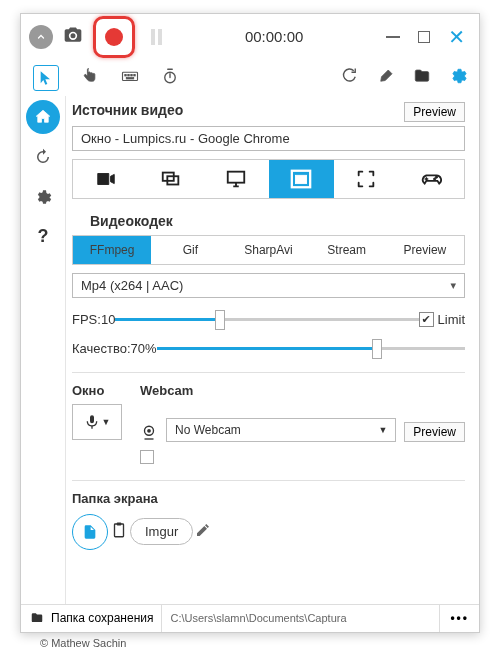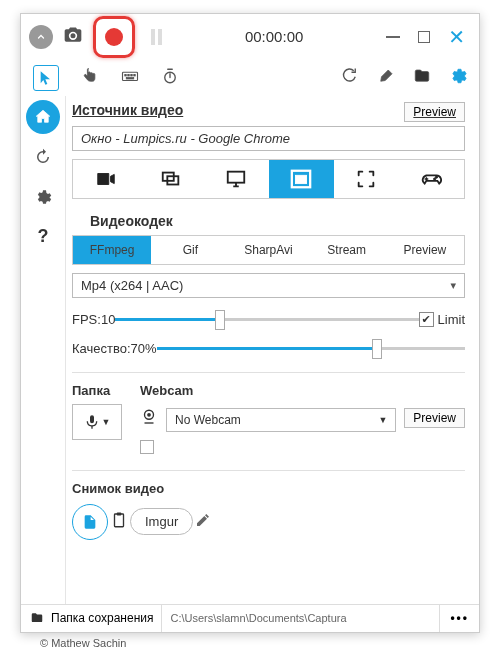--- a/index.html
+++ b/index.html
@@ -28,45 +28,45 @@
 .tb-icon.solid svg { fill:#333;}
 .cursor-box { width:26px; height:26px; border:1px solid #1ba3e0; border-radius:3px; display:flex; align-items:center; justify-content:center;}
 .body-row { flex:1; display:flex; overflow:hidden;}
 .sidebar { width:44px; border-right:none; display:flex; flex-direction:column; align-items:center; padding-top:4px; gap:6px;}
 .sb-item { width:34px; height:34px; border-radius:50%; display:flex; align-items:center; justify-content:center; cursor:pointer;}
 .sb-item.active { background:#1ba3e0;}
 .sb-item svg { width:18px; height:18px; fill:#555;}
 .sb-item.active svg { fill:#fff; stroke:#fff;}
 .sb-help { font-size:18px; font-weight:bold; color:#333;}
 .main { flex:1; padding:6px 14px 10px 6px; overflow-y:auto; font-size:13px; color:#333; border-left:1px solid #e5e5e5;}
-.section-titlebar { display:flex; align-items:center; justify-content:space-between;text-decoration:underline;}
+.section-titlebar { display:flex; align-items:center; justify-content:space-between;}
 .section-title { font-weight:600; font-size:14px; margin-bottom:4px;}
 .preview-btn { padding:2px 8px; border:1px solid #bbb; background:#fafafa; font-size:12px; cursor:pointer;}
-.text-input { width:100%; padding:4px 8px; border:1px solid #bbb; background:#fff; font-size:13px;font-style:italic;}
+.text-input { width:100%; padding:4px 8px; border:1px solid #bbb; background:#fff; font-size:13px;}
 .source-tabs { display:flex; border:1px solid #ccc; margin-top:8px; height:40px;}
 .source-tabs .tab { flex:1; display:flex; align-items:center; justify-content:center; cursor:pointer;}
 .source-tabs .tab.active { background:#1ba3e0;}
 .source-tabs .tab svg { width:22px; height:22px; fill:#222; stroke:#222;}
 .source-tabs .tab.active svg { fill:#fff; stroke:#fff;}
 .codec-tabs { display:flex; border:1px solid #ccc; margin-top:6px; height:30px;}
 .codec-tabs .ctab { flex:1; display:flex; align-items:center; justify-content:center; font-size:12px; cursor:pointer;}
 .codec-tabs .ctab.active { background:#1ba3e0; color:#404040;}
 .dropdown { width:100%; display:flex; align-items:center; justify-content:space-between; border:1px solid #bbb; padding:4px 8px; margin-top:8px; background:#fff; font-size:13px; cursor:pointer;}
 .dropdown .chev { font-size:11px; color:#555;}
 .slider-row { display:flex; align-items:center; margin-top:14px; font-size:13px;}
 .slider-track { flex:1; height:3px; background:#ccc; position:relative;}
 .slider-fill { position:absolute; left:0; top:0; height:3px; background:#1ba3e0;}
 .slider-thumb { position:absolute; top:-8px; width:10px; height:20px; background:#fff; border:1px solid #aaa;}
 .checkbox-row { display:flex; align-items:center; gap:4px;}
 .chk { width:15px; height:15px; border:1px solid #888; display:flex; align-items:center; justify-content:center; font-size:11px; color:#333;}
 hr.sep { border:none; border-top:1px solid #e0e0e0; margin:16px 0 10px;}
 .sound-row { display:flex; gap:18px; align-items:flex-start; margin-top:6px;}
 .mic-box { width:50px; height:36px; border:1px solid #bbb; display:flex; align-items:center; justify-content:center; gap:2px; cursor:pointer;}
 .webcam-col { flex:1;}
-.webcam-row { display:flex; align-items:flex-start; gap:8px; margin-top:10px;}
+.webcam-row { display:flex; align-items:flex-end; gap:8px; margin-top:20px;}
 .webcam-drop { flex:1; border:1px solid #bbb; padding:4px 8px; display:flex; justify-content:space-between; align-items:center; font-size:12px; cursor:pointer;}
 .record-sep-row { display:flex; align-items:center; gap:8px; margin-top:8px; font-size:12px;}
 .small-chk { width:14px; height:14px; border:1px solid #aaa;}
 .shot-row { display:flex; align-items:center; gap:2px; margin-top:8px;}
 .shot-circle { width:36px; height:36px; border:1px solid #1ba3e0; border-radius:50%; display:flex; align-items:center; justify-content:center; cursor:pointer;}
 .shot-circle svg { fill:#1ba3e0; width:16px;height:16px;}
 .imgur-btn { padding:5px 14px; border:1px solid #bbb; border-radius:16px; font-size:13px; cursor:pointer;}
 .footer { height:28px; border-top:1px solid #ddd; display:flex; align-items:center; font-size:12px;}
 .footer-left { display:flex; align-items:center; gap:6px; padding:0 8px; border-right:1px solid #ddd; height:100%;}
 .footer-path { flex:1; padding:0 8px; color:#666; font-size:11px;}
@@ -260,21 +260,21 @@
         <div class="slider-track">
           <div class="slider-fill" style="width:70%;"></div>
           <div class="slider-thumb" style="left:70%;"></div>
         </div>
       </div>
 
       <hr class="sep">
 
       <div class="sound-row">
         <div>
-          <div class="section-title" style="font-size:13px;">Папка</div>
+          <div class="section-title" style="font-size:13px;">Окно</div>
           <div class="mic-box" style="margin-top:6px;">
             <svg viewBox="0 0 24 24" width="16" height="16">
                   <path d="M12 2a3 3 0 00-3 3v6a3 3 0 006 0V5a3 3 0 00-3-3zm6 9a6 6 0 01-12 0H4a8 8 0 007 7.9V22h2v-3.1A8 8 0 0020 11h-2z" fill="#333"></path>
                 </svg>
             <span style="font-size:9px;">▼</span>
           </div>
         </div>
         <div class="webcam-col">
           <div class="section-title" style="font-size:13px;">Webcam</div>
           <div class="webcam-row">
@@ -290,21 +290,21 @@
             <button class="preview-btn">Preview</button>
           </div>
           <div class="record-sep-row">
             <div class="small-chk"></div>
           </div>
         </div>
       </div>
 
       <hr class="sep">
 
-      <div class="section-title" style="font-size:13px;">Снимок видео</div>
+      <div class="section-title" style="font-size:13px;">Папка экрана</div>
       <div class="shot-row">
         <div class="shot-circle">
           <svg viewBox="0 0 24 24">
                 <path d="M13 2H6a2 2 0 00-2 2v16a2 2 0 002 2h12a2 2 0 002-2V9l-7-7zm0 2l5 5h-5V4z"></path>
               </svg>
         </div>
         <div>
           <svg viewBox="0 0 24 24" width="18" height="18">
                 <rect x="6" y="4" width="12" height="17" rx="1" fill="none" stroke="#333" stroke-width="1.8"></rect>
                 <rect x="9" y="2" width="6" height="4" rx="1" fill="#333"></rect>

